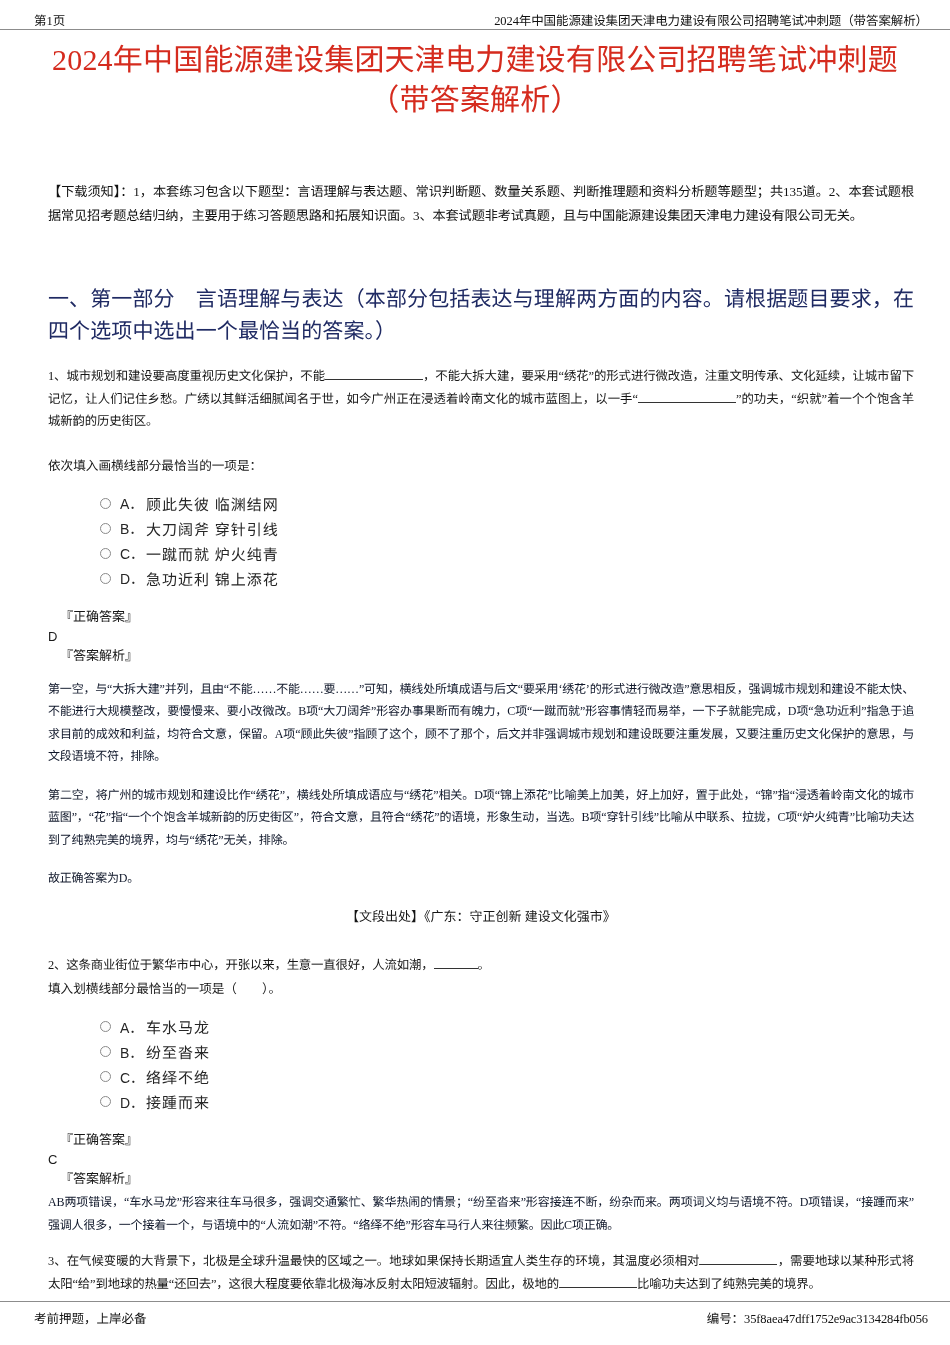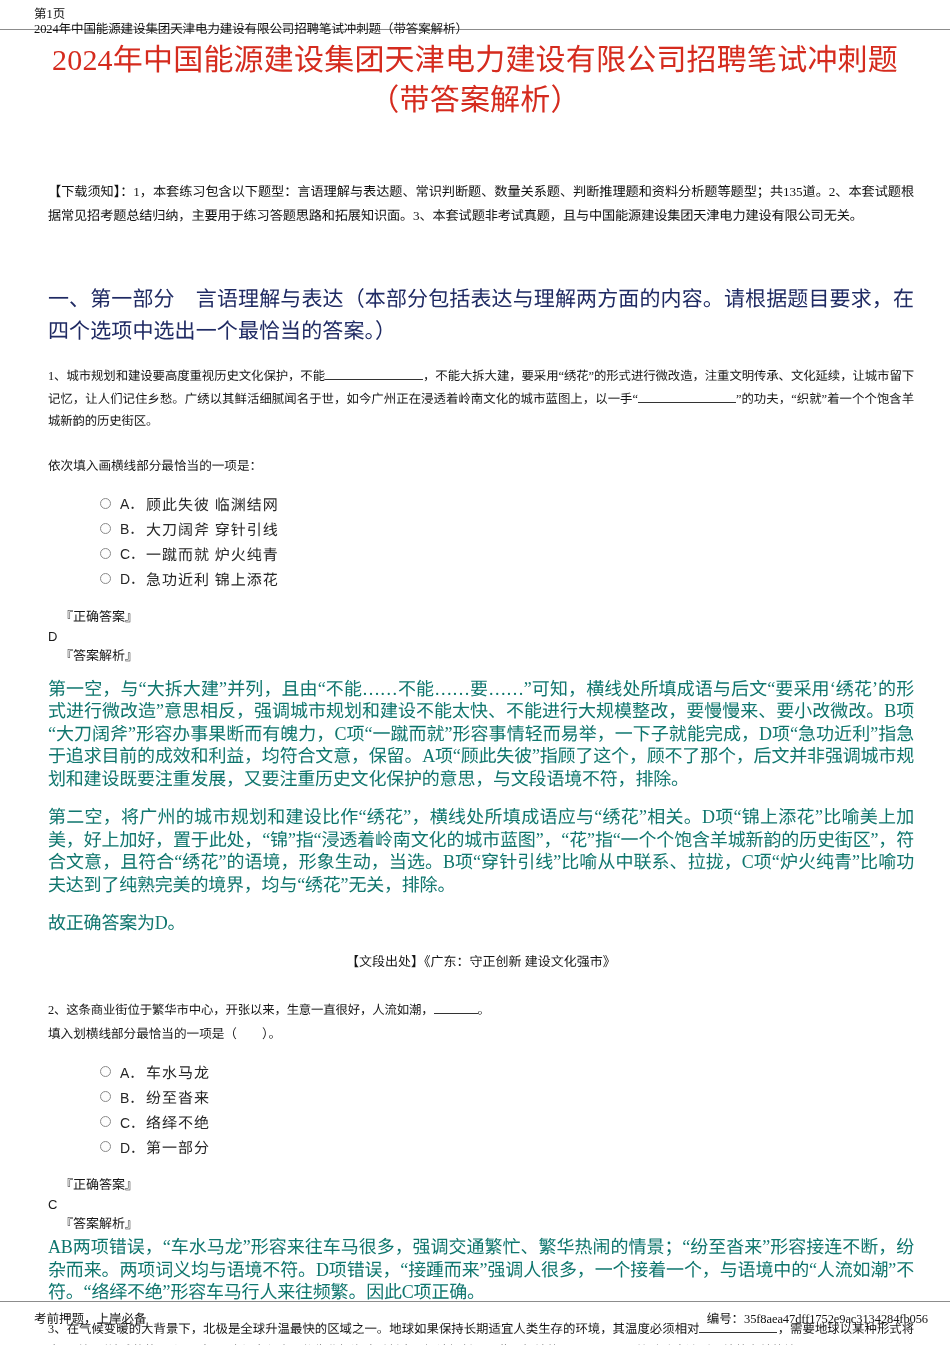--- a/index.html
+++ b/index.html
@@ -26,26 +26,25 @@
   .running-header {
     position: absolute;
     top: 0;
     left: 0;
     width: 950px;
     height: 30px;
     box-sizing: border-box;
     padding: 7px 14px 0 34px;
     border-bottom: 1px solid #8c8c8c;
     display: flex;
-    align-items: flex-start;
+    align-items: flex-end;
     justify-content: space-between;
     font-size: 12.5px;
     line-height: 15px;
     color: #111111;
-    flex-direction: column;
   }
   .running-header .page-no {
     font-size: 12.5px;
     white-space: nowrap;
   }
   .running-header .doc-name {
     font-size: 12.5px;
     white-space: nowrap;
     letter-spacing: -0.1px;
     margin-right: 8px;
@@ -159,24 +158,24 @@
   }
   .ans-value {
     font-size: 13px;
     line-height: 19px;
     font-family: "Liberation Sans", "DejaVu Sans", sans-serif;
     color: #1a1a1a;
   }
 
   .explain {
     margin-top: 12px;
-    font-size: 18px;
+    font-size: 12px;
     line-height: 22.5px;
     text-align: justify;
-    color: #0f766e;
+    color: #0f172a;
     letter-spacing: -0.2px;
     font-family: Liberation Serif, serif;
   }
   .explain-p { margin-top: 16px; }
   .explain-tight { margin-top: 2px; }
 
   .source {
     margin-top: 16px;
     font-size: 13px;
     line-height: 22px;
@@ -285,21 +284,21 @@
         <span class="opt-text">纷至沓来</span>
       </div>
       <div class="option-row">
         <span class="radio"></span>
         <span class="opt-letter">C．</span>
         <span class="opt-text">络绎不绝</span>
       </div>
       <div class="option-row">
         <span class="radio"></span>
         <span class="opt-letter">D．</span>
-        <span class="opt-text">第一部分</span>
+        <span class="opt-text">接踵而来</span>
       </div>
     </div>
 
     <div class="ans-block">
       <div class="ans-label">『正确答案』</div>
       <div class="ans-value">C</div>
       <div class="ans-label">『答案解析』</div>
     </div>
 
     <div class="explain explain-tight">AB两项错误，“车水马龙”形容来往车马很多，强调交通繁忙、繁华热闹的情景；“纷至沓来”形容接连不断，纷杂而来。两项词义均与语境不符。D项错误，“接踵而来”强调人很多，一个接着一个，与语境中的“人流如潮”不符。“络绎不绝”形容车马行人来往频繁。因此C项正确。</div>

